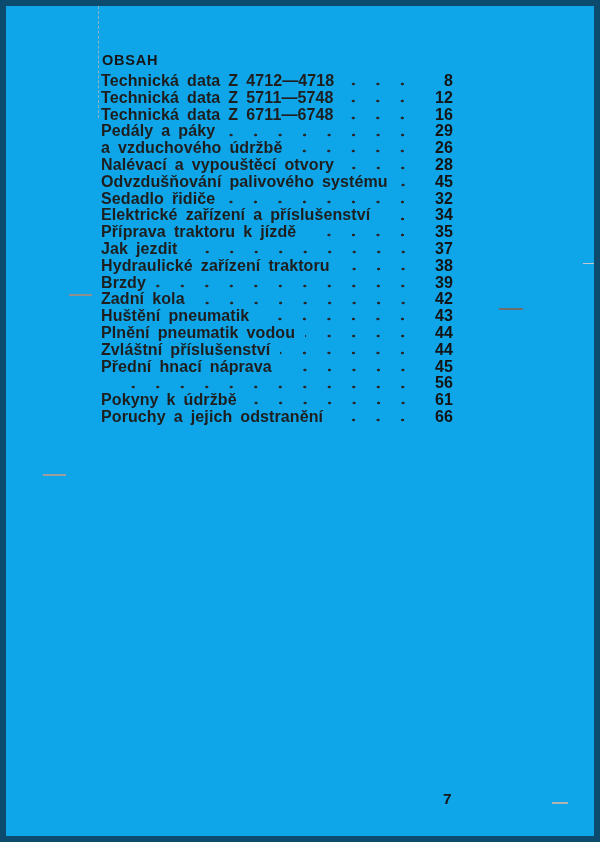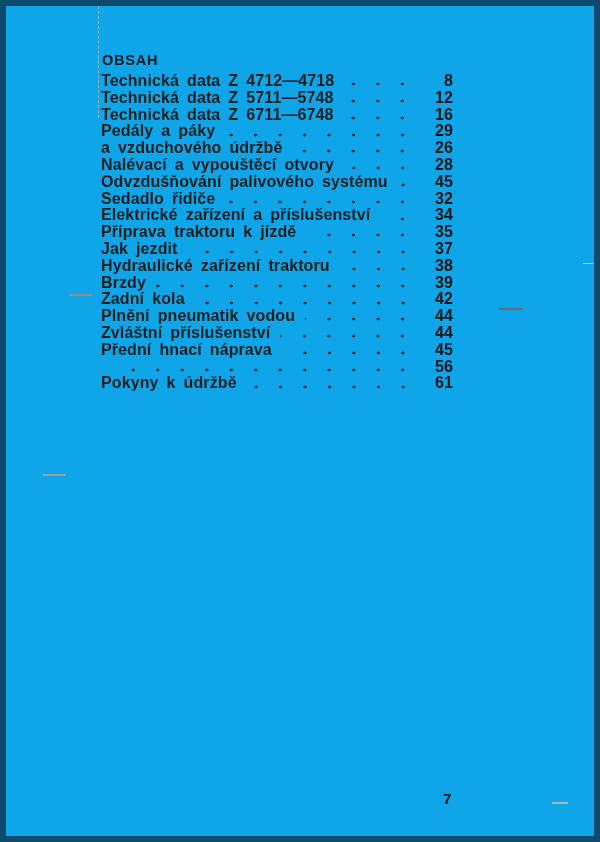--- a/index.html
+++ b/index.html
@@ -163,20 +163,25 @@
       <span class="toc-label">Brzdy</span>
       <span class="toc-leader"></span>
       <span class="toc-page">39</span>
     </div>
       <div class="toc-row">
       <span class="toc-label">Zadní kola</span>
       <span class="toc-leader"></span>
       <span class="toc-page">42</span>
     </div>
       <div class="toc-row">
+      <span class="toc-label">Huštění pneumatik</span>
+      <span class="toc-leader"></span>
+      <span class="toc-page">43</span>
+    </div>
+      <div class="toc-row">
       <span class="toc-label">Plnění pneumatik vodou</span>
       <span class="toc-leader"></span>
       <span class="toc-page">44</span>
     </div>
       <div class="toc-row">
       <span class="toc-label">Zvláštní příslušenství</span>
       <span class="toc-leader"></span>
       <span class="toc-page">44</span>
     </div>
       <div class="toc-row">
@@ -185,20 +190,25 @@
       <span class="toc-page">45</span>
     </div>
       <div class="toc-row">
       <span class="toc-leader"></span>
       <span class="toc-page">56</span>
     </div>
       <div class="toc-row">
       <span class="toc-label">Pokyny k údržbě</span>
       <span class="toc-leader"></span>
       <span class="toc-page">61</span>
+    </div>
+      <div class="toc-row">
+      <span class="toc-label">Poruchy a jejich odstranění</span>
+      <span class="toc-leader"></span>
+      <span class="toc-page">66</span>
     </div>
     </div>
 
   <div class="folio">7</div>
 
   <div class="mark mark-fold-vertical"></div>
   <div class="mark mark-left-upper"></div>
   <div class="mark mark-left-lower"></div>
   <div class="mark mark-right-dark"></div>
   <div class="mark mark-right-edge"></div>

